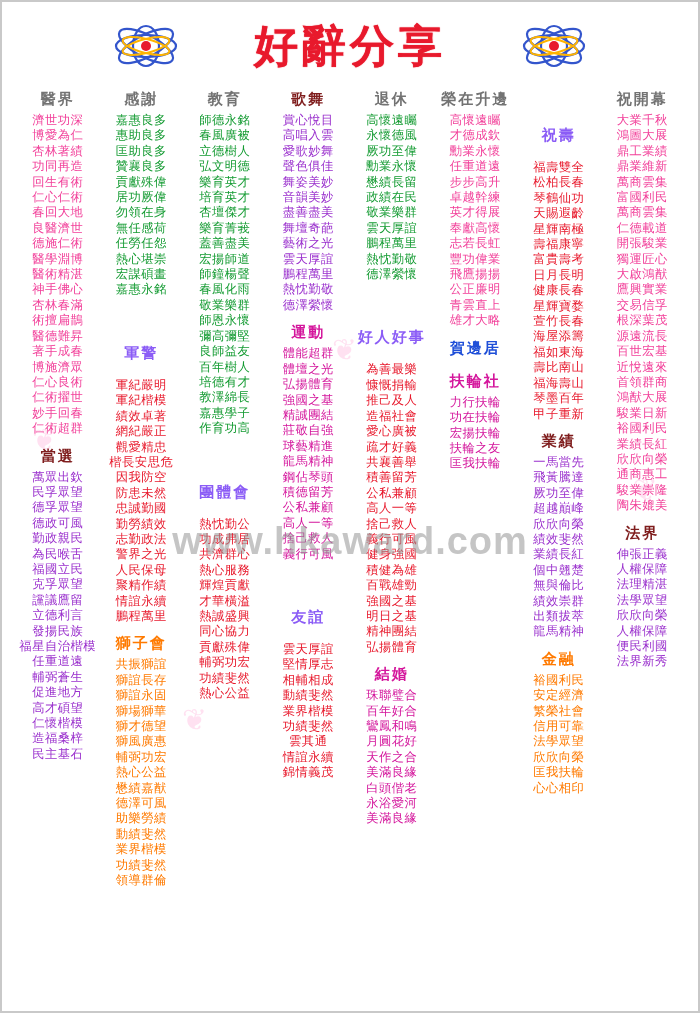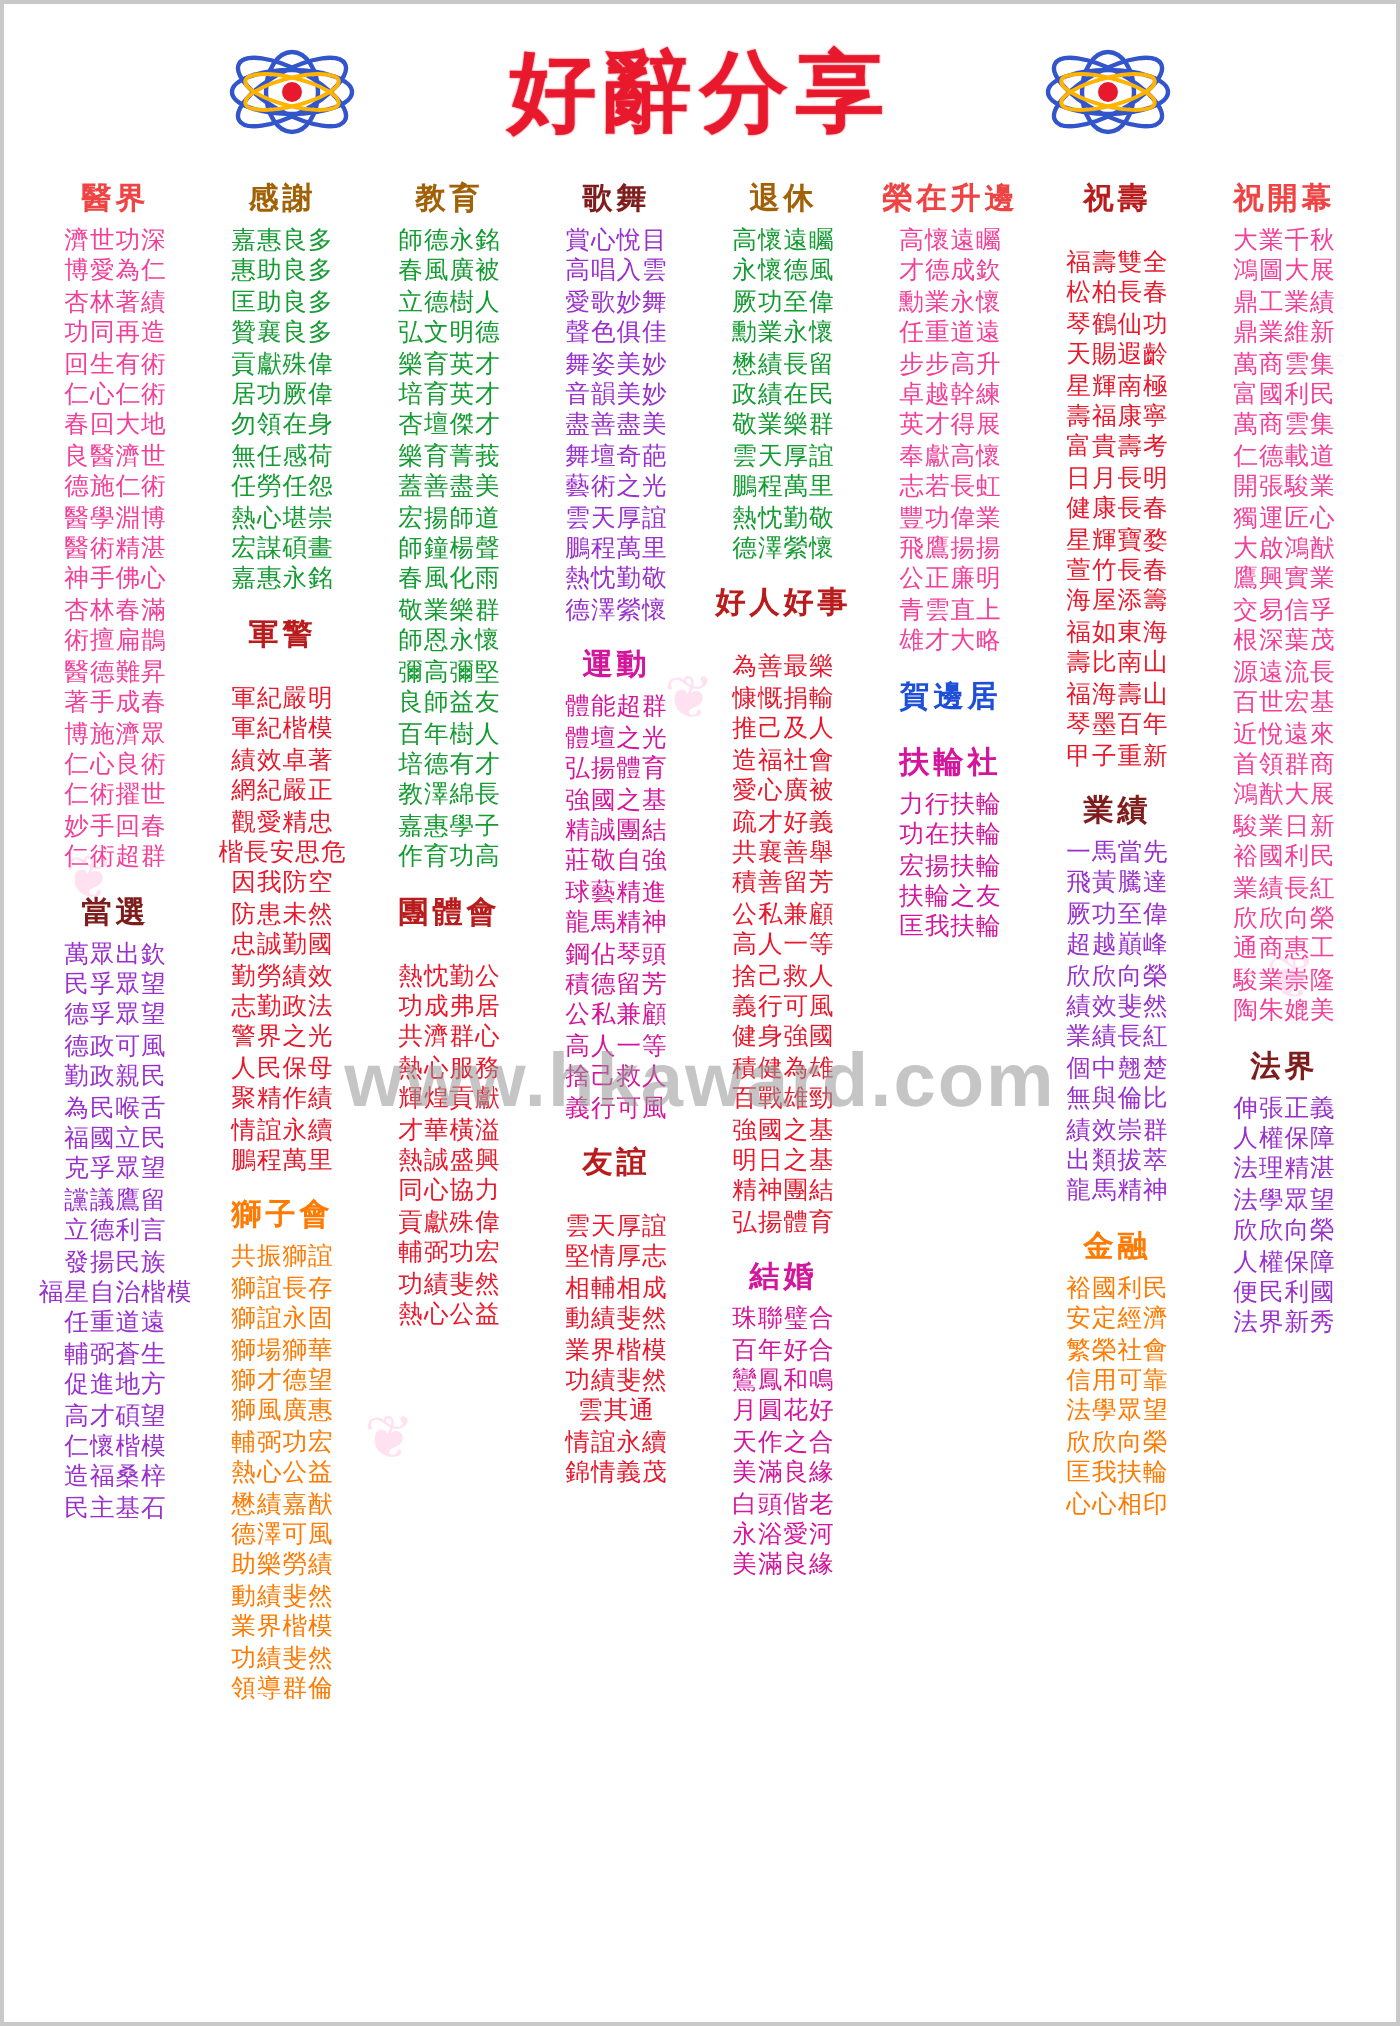--- a/index.html
+++ b/index.html
@@ -65,24 +65,24 @@
   }
   .grp-lines{
     font-size:12.3px;
     line-height:15.4px;
     letter-spacing:0.5px;
     white-space:nowrap;
   }
   .grp-lines div{ white-space:nowrap; }
 
   
-  .c-pink   .grp-head{color:#ef4444;} .c-pink   .grp-lines{color:#f2409a;}
-  .c-green  .grp-head{color:#a16207;} .c-green  .grp-lines{color:#149b32;}
+  .c-pink   .grp-head{color:#737373;} .c-pink   .grp-lines{color:#f2409a;}
+  .c-green  .grp-head{color:#737373;} .c-green  .grp-lines{color:#149b32;}
   .c-purple .grp-head{color:#7f1d1d;font-family:Liberation Mono, monospace;} .c-purple .grp-lines{color:#9a30cd;}
-  .c-red    .grp-head{color:#b91c1c;} .c-red    .grp-lines{color:#e8192c;margin-top:15px;}
+  .c-red    .grp-head{color:#8b5cf6;margin-top:36px;} .c-red    .grp-lines{color:#e8192c;margin-top:15px;}
   .c-blue   .grp-head{color:#1f4fd8;} .c-blue   .grp-lines{color:#1f4fd8;}
   .c-magenta .grp-head{color:#d4169c;} .c-magenta .grp-lines{color:#d4169c;}
   .c-orange .grp-head{color:#ff7a00;} .c-orange .grp-lines{color:#ff7a00;}
 
   
   .watermark{
     position:absolute;
     top:518px;
     left:0;right:0;
     text-align:center;

